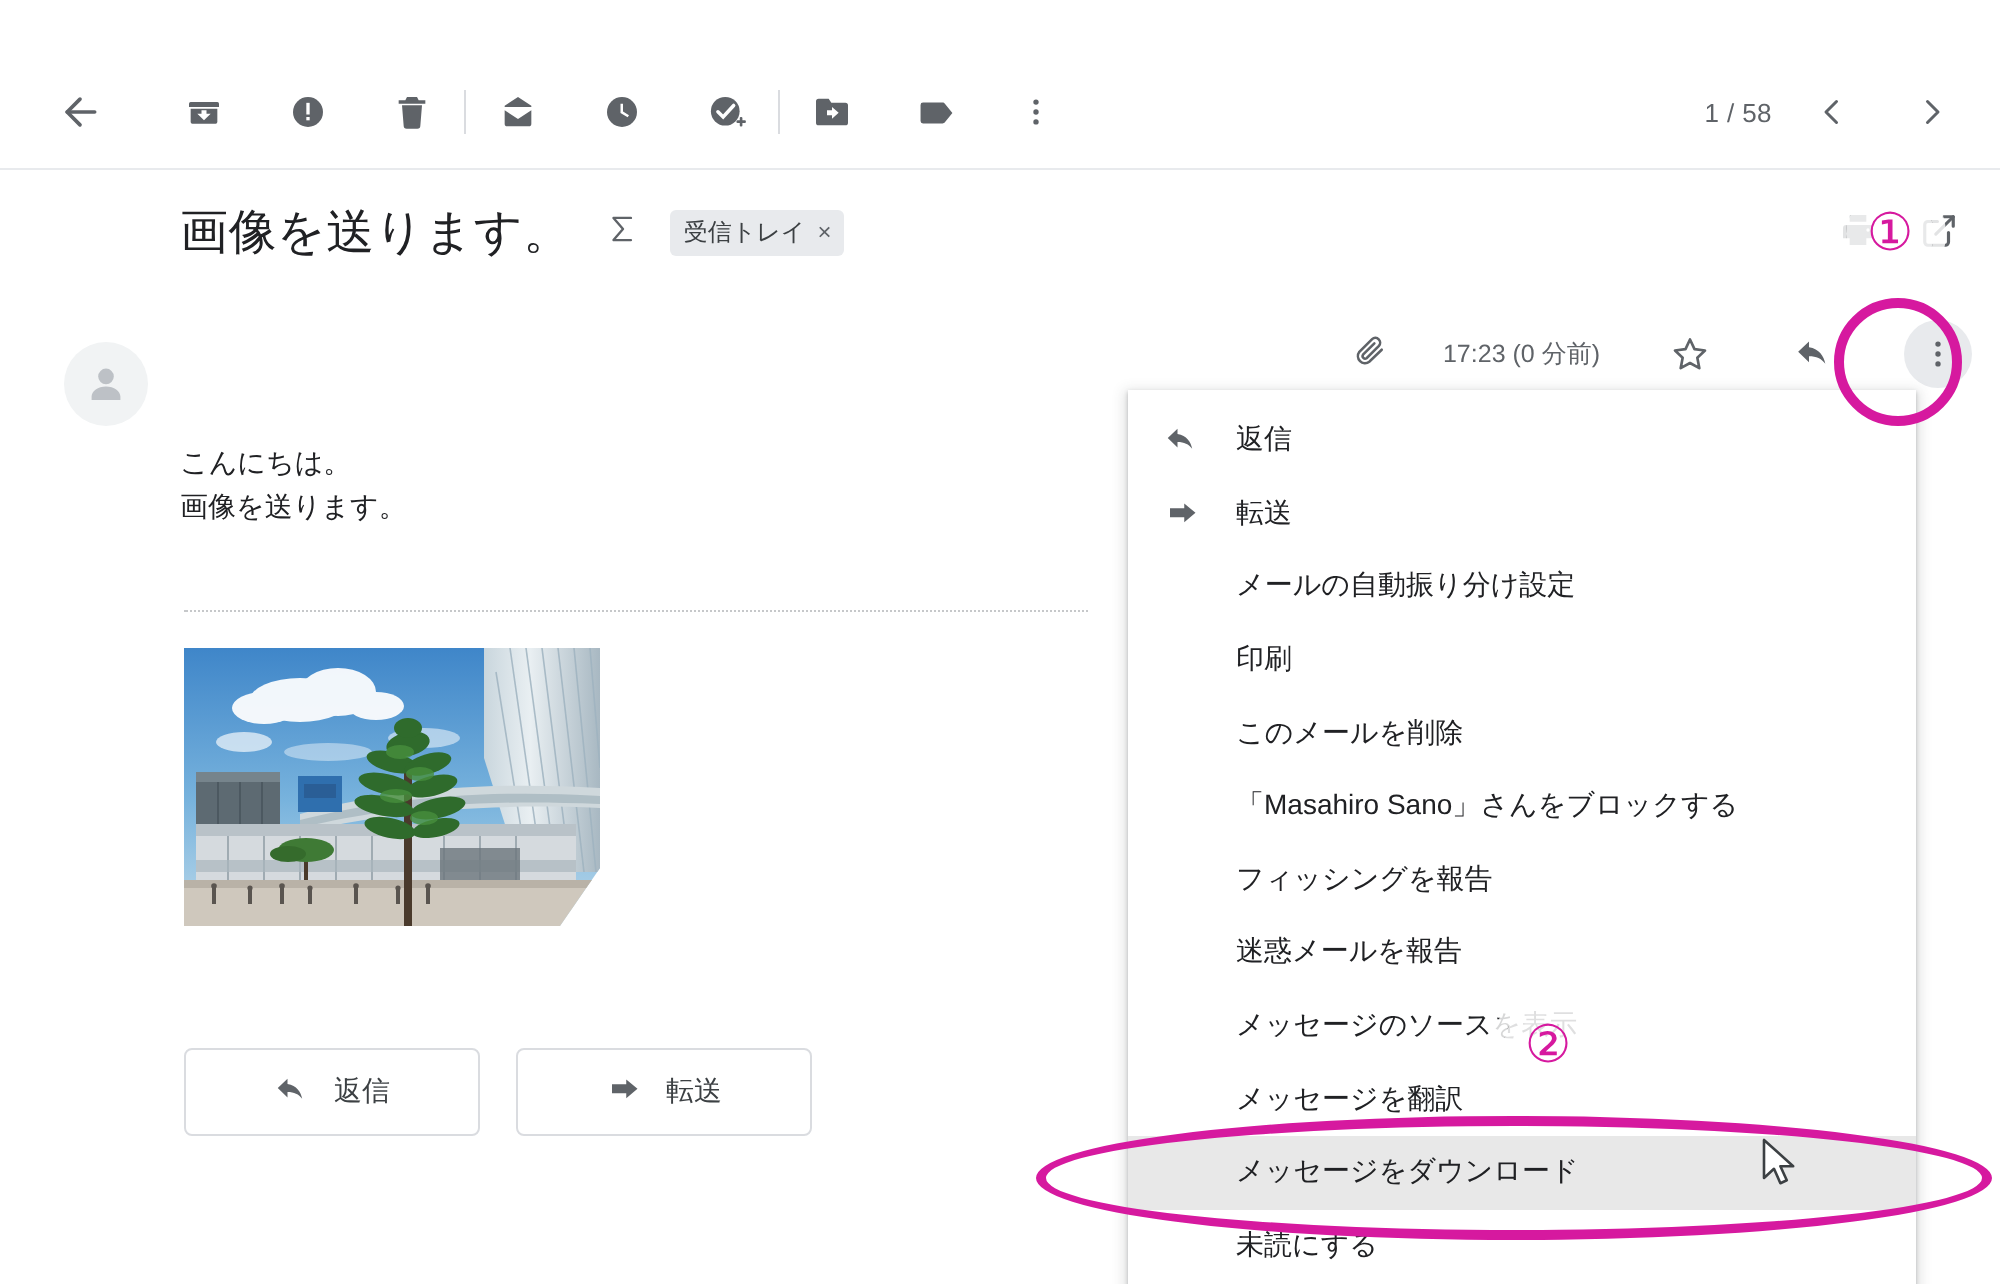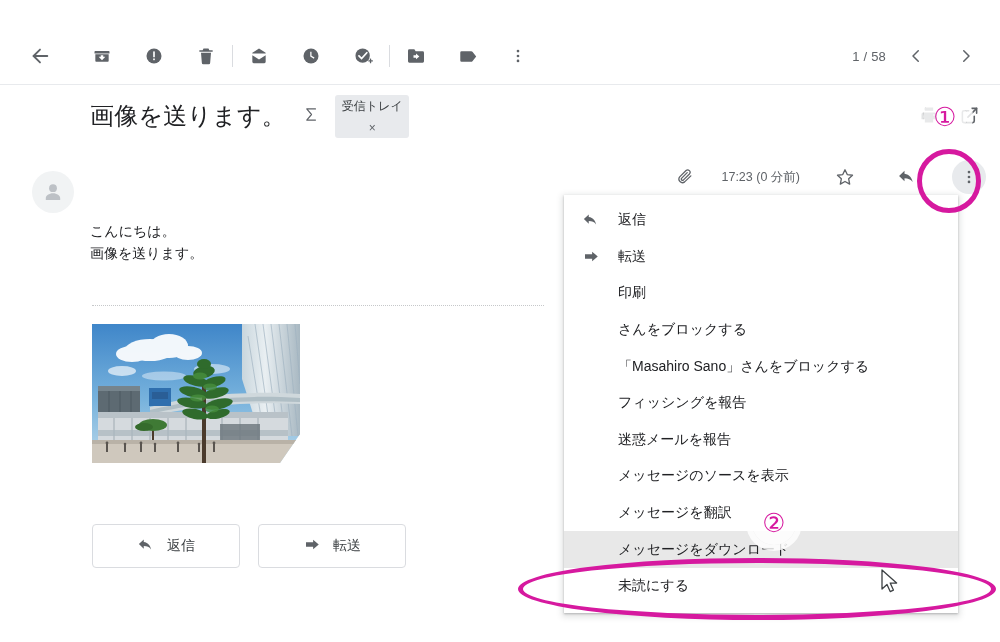--- a/index.html
+++ b/index.html
@@ -87,21 +87,20 @@
     margin-left: 14px;
     background: #e8eaed;
     color: #3c4043;
     font-size: 12px;
     border-radius: 3px;
     padding: 3px 6px 3px 7px;
     display: flex;
     align-items: center;
     gap: 6px;
     white-space: nowrap;
-    flex-direction: column;
   }
   .chip-x { color: #5f6368; font-size: 12px; cursor: pointer; }
   .subject-actions {
     position: absolute;
     right: 14px;
     top: 8px;
     display: flex;
     align-items: center;
     gap: 6px;
   }
@@ -651,29 +650,33 @@
 
     <div class="menu-item">
       <span class="mi-icon">
         <svg width="18" height="18" viewBox="0 0 24 24" fill="#5f6368">
             <path d="M13.5 8.2V5L21 11.2l-7.5 6.3v-3.3H4V8.2h9.5z"></path>
           </svg>
       </span>
       <span class="mi-label">転送</span>
     </div>
 
+    <div class="menu-item">
+      <span class="mi-icon empty"></span>
+      <span class="mi-label">メールの自動振り分け設定</span>
+    </div>
 
     <div class="menu-item">
       <span class="mi-icon empty"></span>
       <span class="mi-label">印刷</span>
     </div>
 
     <div class="menu-item">
       <span class="mi-icon empty"></span>
-      <span class="mi-label">さんをブロックする</span>
+      <span class="mi-label">このメールを削除</span>
     </div>
 
     <div class="menu-item">
       <span class="mi-icon empty"></span>
       <span class="mi-label">「Masahiro Sano」さんをブロックする</span>
     </div>
 
     <div class="menu-item">
       <span class="mi-icon empty"></span>
       <span class="mi-label">フィッシングを報告</span>

